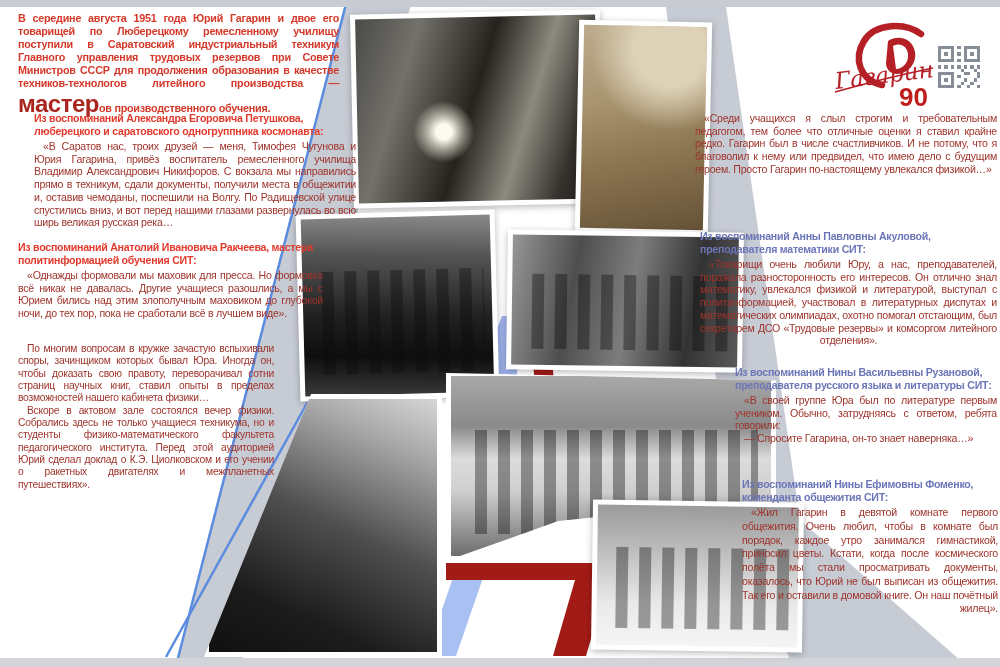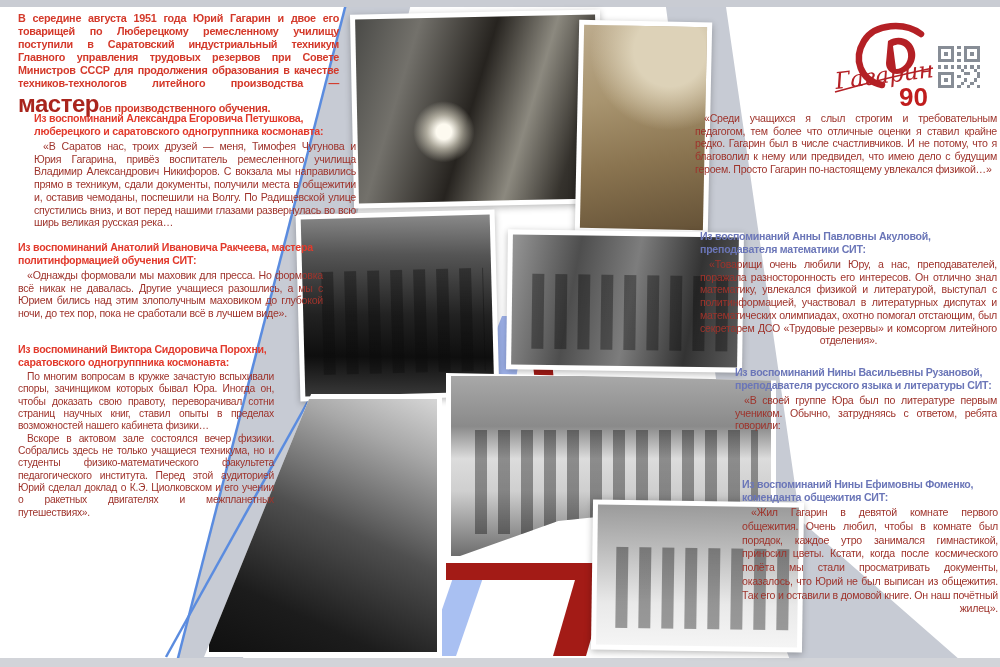--- a/index.html
+++ b/index.html
@@ -107,37 +107,37 @@
     <h3>Из воспоминаний Александра Егоровича Петушкова, люберецкого и саратовского одногруппника космонавта:</h3>
     <p>«В Саратов нас, троих друзей — меня, Тимофея Чугунова и Юрия Гагарина, привёз воспитатель ремесленного училища Владимир Александрович Никифоров. С вокзала мы направились прямо в техникум, сдали документы, получили места в общежитии и, оставив чемоданы, поспешили на Волгу. По Радищевской улице спустились вниз, и вот перед нашими глазами развернулась во всю ширь великая русская река…</p>
   </section>
 
   <section class="tb left" style="left:18px;top:241px;width:305px;">
     <h3>Из воспоминаний Анатолий Ивановича Ракчеева, мастера политинформацией обучения СИТ:</h3>
     <p>«Однажды формовали мы маховик для пресса. Но формовка всё никак не давалась. Другие учащиеся разошлись, а мы с Юрием бились над этим злополучным маховиком до глубокой ночи, до тех пор, пока не сработали всё в лучшем виде».</p>
   </section>
 
   <section class="tb left porokhnia" style="left:18px;top:343px;width:256px;">
-    <h3>Из воспоминаний Виктора Сидоровича Порохни, саратовского одногруппника космонавта:</h3>
     <p>По многим вопросам в кружке зачастую вспыхивали споры, зачинщиком которых бывал Юра. Иногда он, чтобы доказать свою правоту, переворачивал сотни страниц научных книг, ставил опыты в пределах возможностей нашего кабинета физики…</p>
     <p>Вскоре в актовом зале состоялся вечер физики. Собрались здесь не только учащиеся техникума, но и студенты физико-математического факультета педагогического института. Перед этой аудиторией Юрий сделал доклад о К.Э. Циолковском и его учении о ракетных двигателях и межпланетных путешествиях».</p>
   </section>
 
   <section class="tb right" style="left:695px;top:112px;width:302px;">
     <p>«Среди учащихся я слыл строгим и требовательным педагогом, тем более что отличные оценки я ставил крайне редко. Гагарин был в числе счастливчиков. И не потому, что я благоволил к нему или предвидел, что имею дело с будущим героем. Просто Гагарин по-настоящему увлекался физикой…»</p>
   </section>
 
   <section class="tb right akulova" style="left:700px;top:230px;width:297px;">
     <h3>Из воспоминаний Анны Павловны Акуловой, преподавателя математики СИТ:</h3>
     <p>«Товарищи очень любили Юру, а нас, преподавателей, поражала разносторонность его интересов. Он отлично знал математику, увлекался физикой и литературой, выступал с политинформацией, участвовал в литературных диспутах и математических олимпиадах, охотно помогал отстающим, был секретарем ДСО «Трудовые резервы» и комсоргом литейного отделения».</p>
   </section>
 
   <section class="tb right ruzanova" style="left:735px;top:366px;width:262px;">
     <h3>Из воспоминаний Нины Васильевны Рузановой, преподавателя русского языка и литературы СИТ:</h3>
     <p>«В своей группе Юра был по литературе первым учеником. Обычно, затрудняясь с ответом, ребята говорили:</p>
+    <p class="dialog">— Спросите Гагарина, он-то знает наверняка…»</p>
   </section>
 
   <section class="tb right fomenko" style="left:742px;top:478px;width:256px;">
     <h3>Из воспоминаний Нины Ефимовны Фоменко, коменданта общежития СИТ:</h3>
     <p>«Жил Гагарин в девятой комнате первого общежития. Очень любил, чтобы в комнате был порядок, каждое утро занимался гимнастикой, приносил цветы. Кстати, когда после космического полёта мы стали просматривать документы, оказалось, что Юрий не был выписан из общежития. Так его и оставили в домовой книге. Он наш почётный жилец».</p>
   </section>
 
   <svg class="logo" style="left:833px;top:20px;" width="105" height="90" viewBox="0 0 105 90">
     <path d="M88,14 C72,2 42,3 31,21 C20,39 27,60 49,65" fill="none" stroke="#b42025" stroke-width="6.5" stroke-linecap="round"></path>
     <path d="M55,21 c11,-7 25,-2 27,11 c2,11 -7,22 -18,22 c-7,0 -11,-5 -11,-11 z" fill="#b42025"></path>

